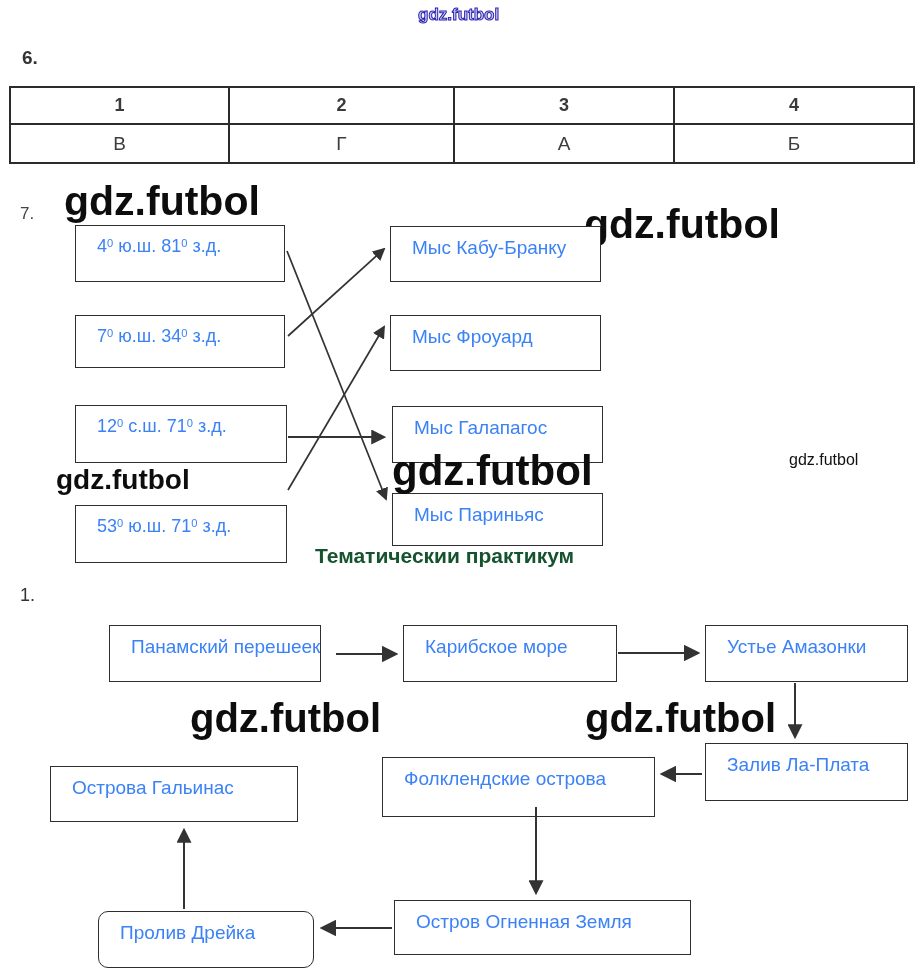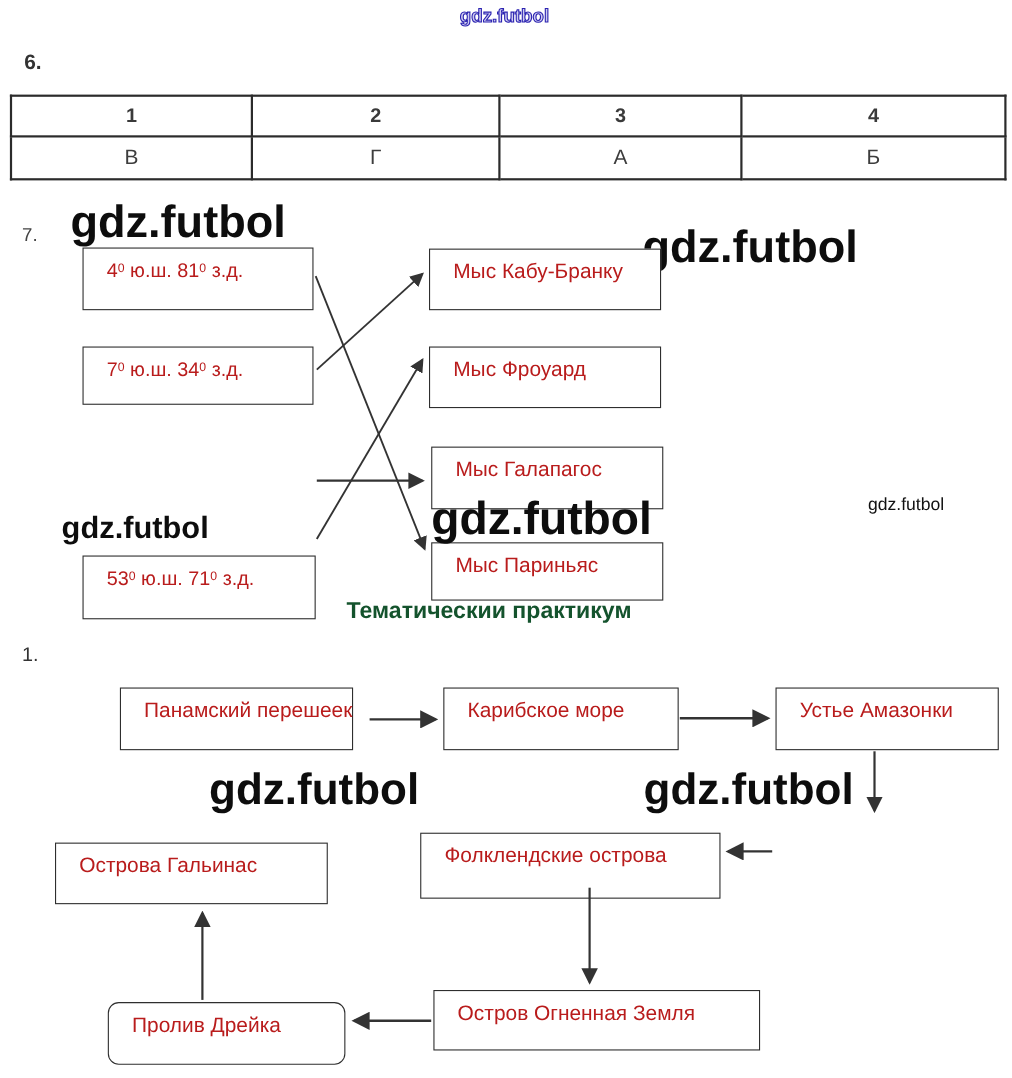--- a/index.html
+++ b/index.html
@@ -20,21 +20,21 @@
   table.answers{position:absolute;left:9px;top:86px;border-collapse:collapse;table-layout:fixed;}
   table.answers td{
     border:2px solid #2b2b2b;text-align:center;vertical-align:middle;
     color:#3a3a3a;background:#fff;
   }
   tr.hdr td{height:33px;font-size:18px;font-weight:600;}
   tr.val td{height:35px;font-size:19px;font-weight:400;color:#3d3d3d;}
   
   .box{
     position:absolute;border:1.5px solid #2e2e2e;background:#fff;
-    font-size:19px;color:#b91c1c;line-height:1.2;box-sizing:border-box;
+    font-size:19px;color:#3b82f6;line-height:1.2;box-sizing:border-box;
     padding:10px 18px 0 21px;white-space:nowrap;overflow:visible;
   }
   .box sup{font-size:0.62em;vertical-align:0.45em;line-height:0;}
   
   .sec-heading{
     position:absolute;font-size:21px;font-weight:700;color:#14532d;line-height:1;white-space:nowrap;
   }
   svg.overlay{position:absolute;left:0;top:0;pointer-events:none;}
 </style>
 </head>
@@ -63,20 +63,21 @@
   </tbody>
     </table>
 
   <div class="qlabel" style="left:20px;top:205px;font-size:17px;color:#444;">7.</div>
 
   <div class="wm" style="left:64px;top:181px;font-size:41px;">gdz.futbol</div>
   <div class="wm" style="left:584px;top:204px;font-size:41px;">gdz.futbol</div>
 
   <div class="box" style="left:75px;top:225px;width:210px;height:57px;font-size:18px;">4<sup>0</sup> ю.ш. 81<sup>0</sup> з.д.</div>
   <div class="box" style="left:75px;top:315px;width:210px;height:53px;font-size:18px;">7<sup>0</sup> ю.ш. 34<sup>0</sup> з.д.</div>
+  <div class="box" style="left:75px;top:405px;width:212px;height:58px;font-size:18px;">12<sup>0</sup> с.ш. 71<sup>0</sup> з.д.</div>
   <div class="box" style="left:75px;top:490px;width:212px;height:58px;font-size:18px;margin-top:15px;">53<sup>0</sup> ю.ш. 71<sup>0</sup> з.д.</div>
 
   <div class="box" style="left:390px;top:226px;width:211px;height:56px;">Мыс Кабу-Бранку</div>
   <div class="box" style="left:390px;top:315px;width:211px;height:56px;">Мыс Фроуард</div>
   <div class="box" style="left:392px;top:406px;width:211px;height:57px;">Мыс Галапагос</div>
   <div class="box" style="left:392px;top:493px;width:211px;height:53px;">Мыс Париньяс</div>
 
   <div class="wm" style="left:56px;top:466px;font-size:28px;">gdz.futbol</div>
   <div class="wm" style="left:392px;top:450px;font-size:42px;">gdz.futbol</div>
   <div class="wm-sm" style="left:789px;top:452px;">gdz.futbol</div>
@@ -84,20 +85,21 @@
   <div class="sec-heading" style="left:315px;top:545px;">Тематическии практикум</div>
 
   <div class="qlabel" style="left:20px;top:586px;font-size:18px;font-weight:500;">1.</div>
 
   <div class="wm" style="left:190px;top:698px;font-size:40px;">gdz.futbol</div>
   <div class="wm" style="left:585px;top:698px;font-size:40px;">gdz.futbol</div>
 
   <div class="box" style="left:77px;top:625px;width:212px;height:57px;margin-left:32px;">Панамский перешеек</div>
   <div class="box" style="left:403px;top:625px;width:214px;height:57px;">Карибское море</div>
   <div class="box" style="left:705px;top:625px;width:203px;height:57px;">Устье Амазонки</div>
+  <div class="box" style="left:705px;top:743px;width:203px;height:58px;">Залив Ла-Плата</div>
   <div class="box" style="left:382px;top:745px;width:273px;height:60px;margin-top:12px;">Фолклендские острова</div>
   <div class="box" style="left:50px;top:766px;width:248px;height:56px;">Острова Гальинас</div>
   <div class="box" style="left:394px;top:900px;width:297px;height:55px;">Остров Огненная Земля</div>
   <div class="box" style="left:98px;top:911px;width:216px;height:57px;border-radius:10px;">Пролив Дрейка</div>
 
   <svg class="overlay" width="920" height="980">
     <defs>
       <marker id="ah" viewBox="0 0 10 10" refX="8.5" refY="5" markerWidth="7.5" markerHeight="7.5" orient="auto">
         <path d="M0,0 L10,5 L0,10 z" fill="#333"></path>
       </marker>

